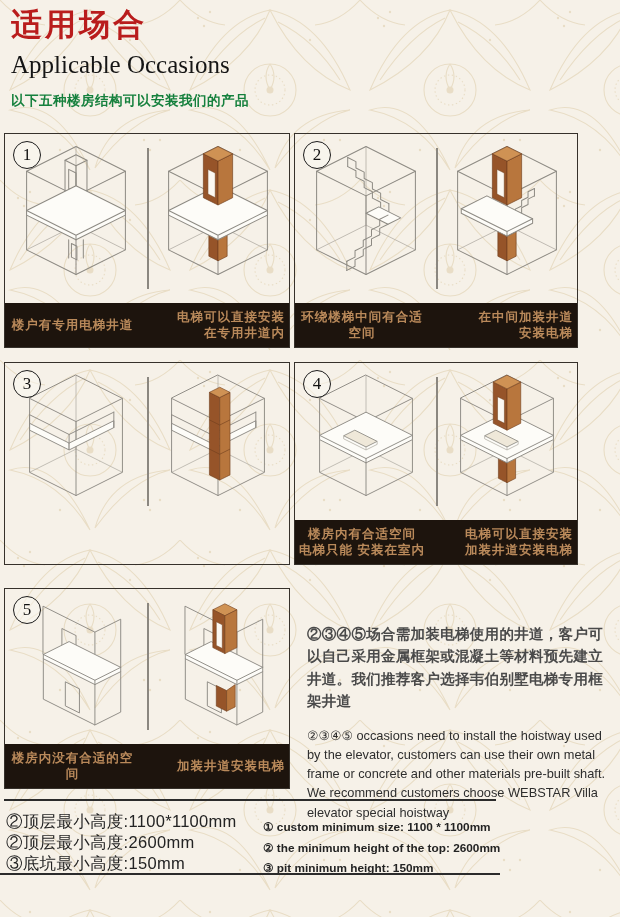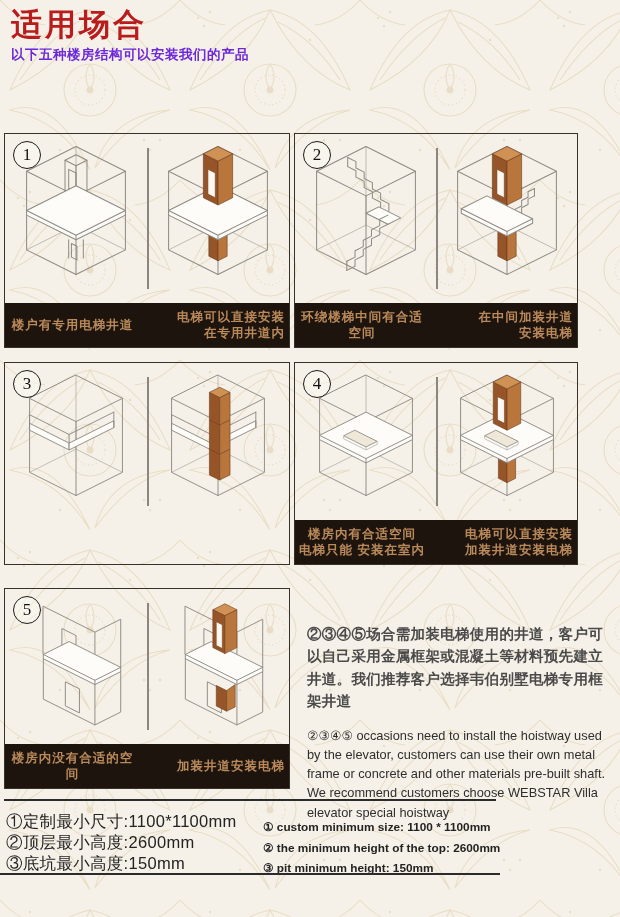--- a/index.html
+++ b/index.html
@@ -4,21 +4,21 @@
 <style>
   html,body{margin:0;padding:0;width:620px;height:917px;}
   body{position:relative;overflow:hidden;background:#f6f1e8;font-family:"Liberation Sans",sans-serif;}
   .bg{position:absolute;inset:0;z-index:0;}
   .content{position:absolute;inset:0;z-index:1;}
 
   
   .header{position:absolute;left:11px;top:4px;}
   .title-cn{font-family:"Liberation Serif",serif;font-size:31px;font-weight:700;color:#b91c1c;letter-spacing:3px;}
   .title-en{font-family:"Liberation Serif",serif;font-size:25px;color:#151515;margin-top:5px;}
-  .subtitle{font-size:13.5px;color:#6d28d9;font-weight:700;letter-spacing:0.5px;}
+  .subtitle{font-size:13.5px;color:#15803d;margin-top:13px;font-weight:700;letter-spacing:0.5px;}
 
   
   .panel{position:absolute;border:1px solid #36312b;}
   #panel1{left:4px;top:133px;width:284px;height:213px;}
   #panel2{left:294px;top:133px;width:282px;height:213px;}
   #panel3{left:4px;top:362px;width:284px;height:201px;}
   #panel4{left:294px;top:362px;width:282px;height:201px;}
   #panel5{left:4px;top:588px;width:284px;height:199px;}
   .num{position:absolute;top:7px;left:8px;width:26px;height:26px;border:1.6px solid #1c1c1c;border-radius:50%;
        display:flex;align-items:center;justify-content:center;font-family:"Liberation Serif",serif;
@@ -176,20 +176,21 @@
       <path class="bl" d="M74,23 L74,67 L88,60 L88,16 Z"></path>
       <path class="dw" d="M64,30 L71,33.5 L71,61 L64,57.5 Z"></path>
     </g>
   </defs>
 </svg>
 
 <div class="content">
 
   <div class="header">
     <div class="title-cn">适用场合</div>
+    <div class="title-en">Applicable Occasions</div>
     <div class="subtitle">以下五种楼房结构可以安装我们的产品</div>
   </div>
 
   <div class="panel" id="panel1">
     <div class="num">1</div>
     <div class="halves">
       <div class="half">
           <svg class="iso" viewBox="0 0 132 164">
         <use href="#s-box"></use>
             <use href="#s-shaft-wire"></use>
@@ -328,21 +329,21 @@
     </div>
   </div>
 
   <div class="hoistway">
     <div class="cn">②③④⑤场合需加装电梯使用的井道，客户可以自己采用金属框架或混凝土等材料预先建立井道。我们推荐客户选择韦伯别墅电梯专用框架井道</div>
     <div class="en">②③④⑤ occasions need to install the hoistway used by the elevator, customers can use their own metal frame or concrete and other materials pre-built shaft. We recommend customers choose WEBSTAR Villa elevator special hoistway</div>
   </div>
 
   <div class="divider1"></div>
   <div class="specs-cn">
-    <div>①定制最小尺寸:1100*1100mm</div>
+    <div>②顶层最小高度:1100*1100mm</div>
     <div>②顶层最小高度:2600mm</div>
     <div>③底坑最小高度:150mm</div>
   </div>
   <div class="specs-en">
     <div>① custom minimum size: 1100 * 1100mm</div>
     <div>② the minimum height of the top: 2600mm</div>
     <div>③ pit minimum height: 150mm</div>
   </div>
   <div class="divider2"></div>
 

